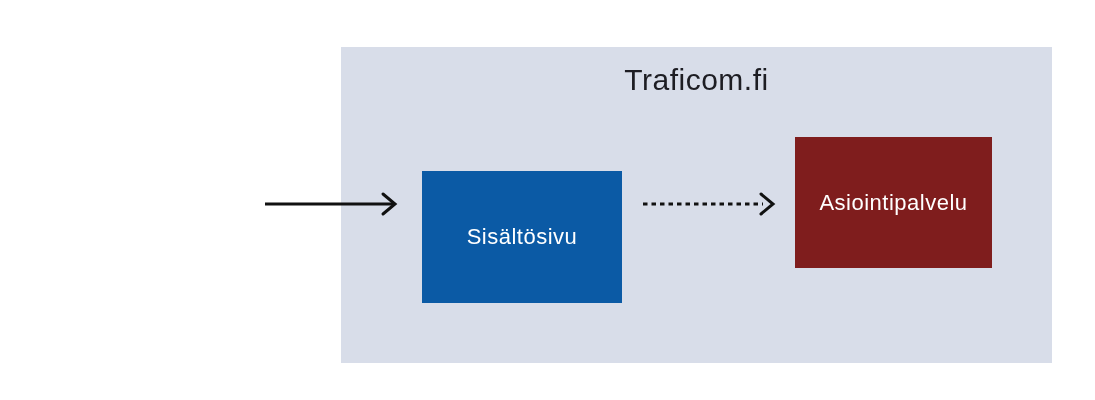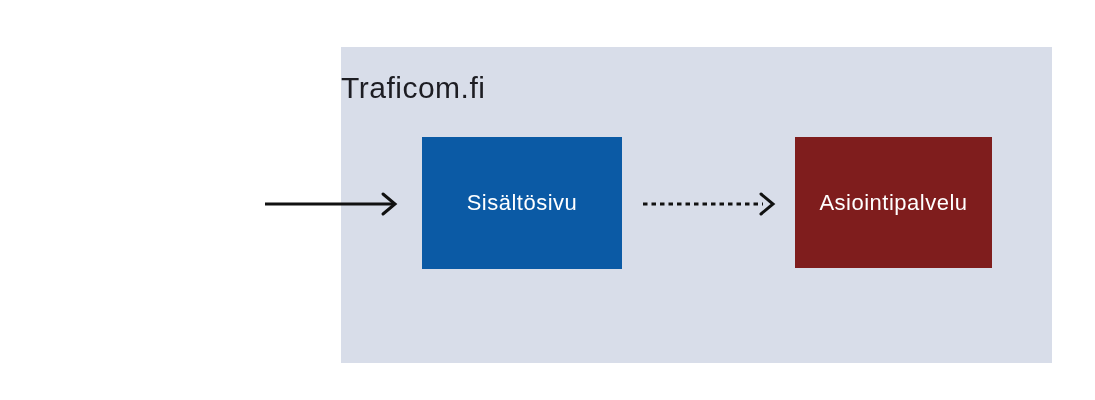--- a/index.html
+++ b/index.html
@@ -21,23 +21,23 @@
   .group-container {
     position: absolute;
     left: 341px;
     top: 47px;
     width: 711px;
     height: 316px;
   }
   .group-title {
     position: absolute;
     left: 0;
-    top: 24px;
+    top: 16px;
     width: 100%;
-    text-align: left;
+    text-align: center;
     font-size: 30px;
     font-weight: 500;
     letter-spacing: 0.5px;
     color: #1d1d23;
   }
   .node {
     position: absolute;
     display: flex;
     align-items: center;
     justify-content: center;
@@ -80,21 +80,21 @@
 </head>
 <body>
 
 <div class="stage" style="background: rgb(255, 255, 255);">
 
   <div class="group-container" style="background: rgb(216, 221, 233);">
     <div class="group-title" style="color: rgb(29, 29, 35);">Traficom.fi</div>
   </div>
 
 
-  <div class="node node-sisaltosivu" style="background: rgb(11, 90, 165); color: rgb(255, 255, 255);">Sisältösivu</div>
+  <div class="node node-sisaltosivu" style="background: rgb(11, 90, 165); color: rgb(255, 255, 255); margin-top: 34px;">Sisältösivu</div>
 
   <div class="node node-asiointipalvelu" style="background: #7f1d1d; color: rgb(255, 255, 255);">Asiointipalvelu</div>
 
   <svg class="arrow arrow-solid" width="140" height="28" viewBox="0 0 140 28">
     <g fill="none" stroke-width="3" stroke="#111111">
       <line x1="3" y1="14" x2="131" y2="14" stroke-linecap="butt"></line>
       <polyline points="121,4 133,14 121,24" stroke-linecap="round" stroke-linejoin="miter"></polyline>
     </g>
   </svg>
 

